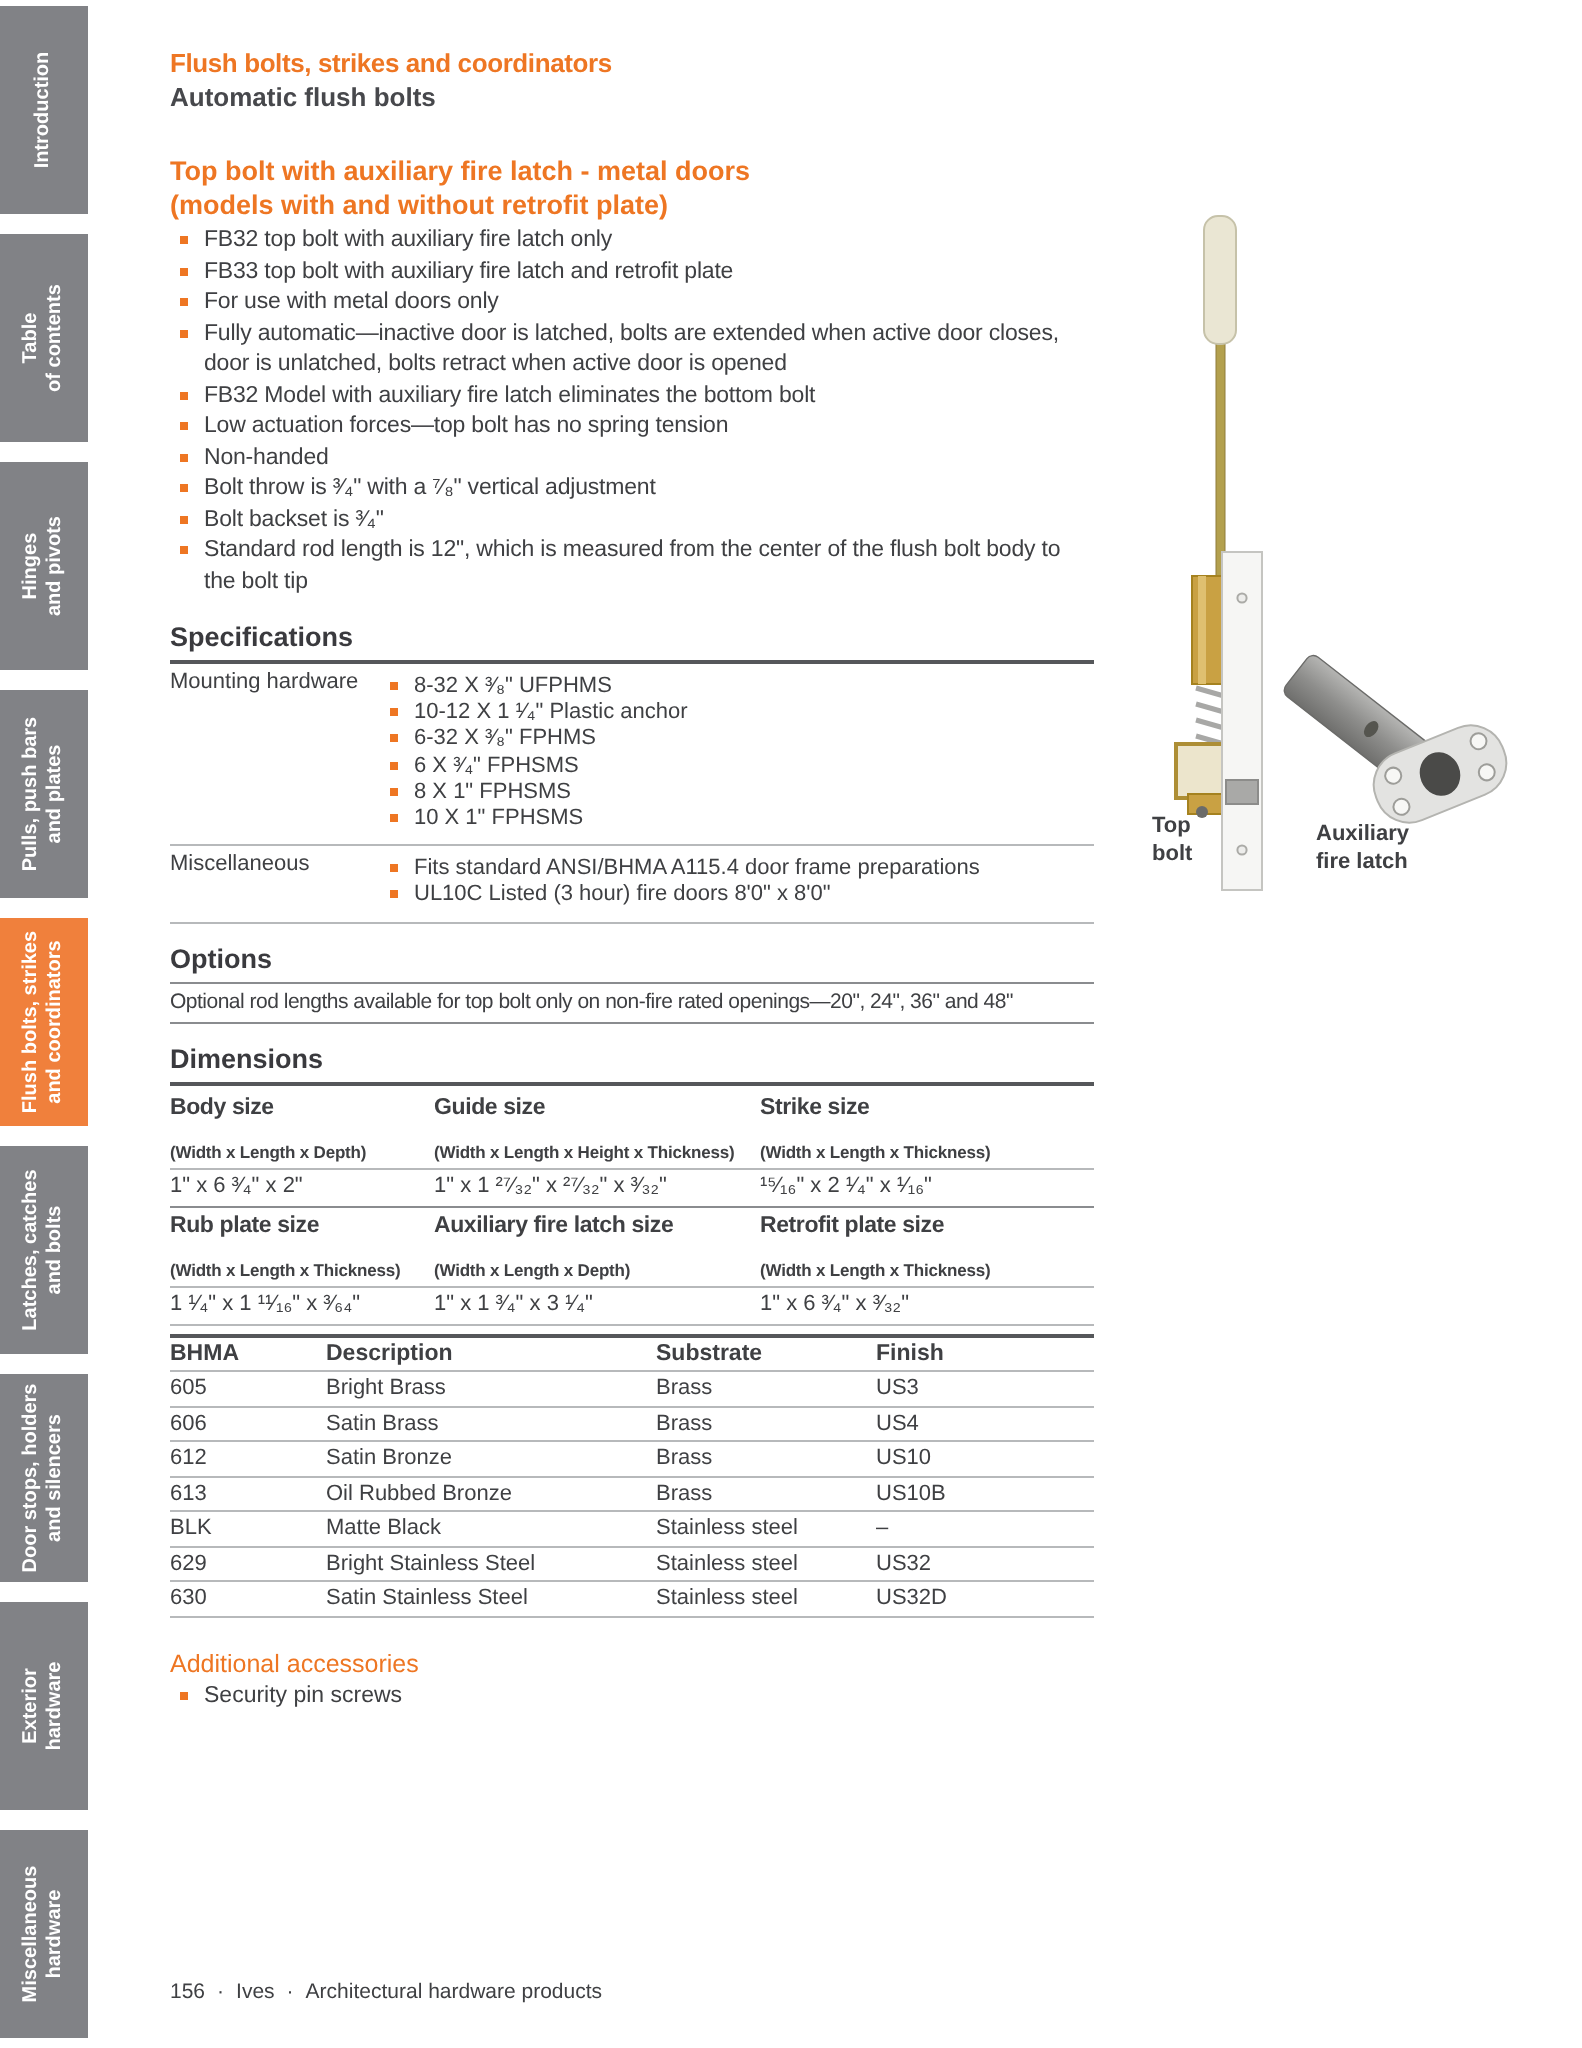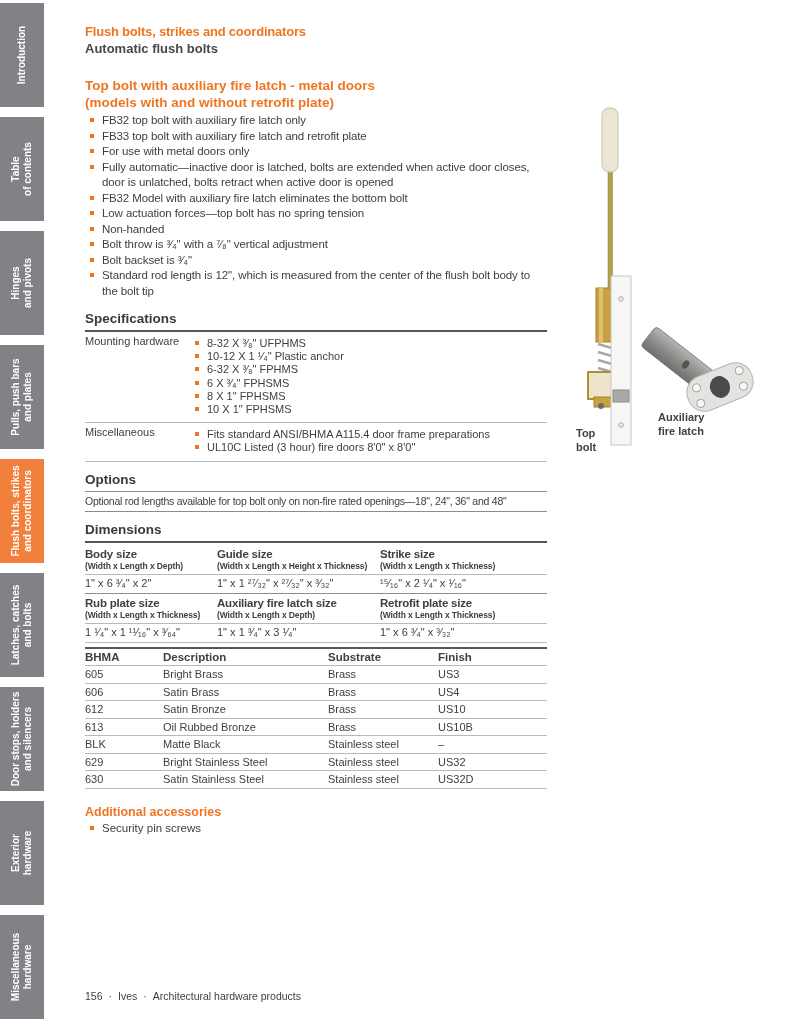--- a/index.html
+++ b/index.html
@@ -31,30 +31,30 @@
   .spec-row{display:flex;padding:3px 0 4px;font-size:11px;line-height:13.2px;}
   .spec-label{flex:0 0 106px;}
   .spec-row ul.blist{flex:1;}
   .spec-row .sq{margin:4px 8px 0 2px;}
   
   .options-text{font-size:10.5px;letter-spacing:-0.25px;padding:3px 0 4px;}
   
   .dim-grid{display:grid;grid-template-columns:132px 163px 1fr;margin-top:2px;}
   .dim-grid .full{grid-column:1/-1;}
   .dim-name{font-weight:bold;font-size:11.5px;padding-top:3px;letter-spacing:-0.2px;}
-  .dim-spec{font-weight:bold;font-size:8.5px;padding:1px 0 3px;letter-spacing:-0.1px;}
+  .dim-spec{font-weight:bold;font-size:8.5px;padding:1px 0 3px;letter-spacing:-0.1px;margin-top:10px;}
   .dim-value{font-size:11px;padding:2px 0 4px;}
   
   .fin-grid{display:grid;grid-template-columns:78px 165px 110px 1fr;font-size:11px;}
   .fin-grid .full{grid-column:1/-1;}
   .fin-cell{padding:2px 0 2.5px;}
   .fin-head{font-weight:bold;font-size:11.5px;}
   .footnote{font-size:9px;margin-top:3px;letter-spacing:-0.1px;}
   
-  .acc-h{font-size:12.5px;font-weight:bold;color:#ee7623;margin-top:16px;}
+  .acc-h{font-size:12.5px;font-weight:normal;color:#ee7623;margin-top:16px;}
   .acc-list{margin-top:4px;font-size:11.5px;line-height:15px;}
   
   .img-abs{position:absolute;}
   .img-label{position:absolute;font-size:11px;font-weight:bold;color:#3f4043;
              line-height:14px;white-space:pre-line;}
   
   .footer{position:absolute;left:85px;top:990px;font-size:10.5px;color:#3f4043;}
   .footer span{margin-right:6px;}
 </style>
 </head>
@@ -194,21 +194,21 @@
         <li>
             <span class="sq"></span>
             <span>UL10C Listed (3 hour) fire doors 8'0" x 8'0"</span>
           </li>
       </ul>
     </div>
     <div class="rule-light"></div>
 
     <h2 class="section-h" style="margin-top:10px">Options</h2>
     <div class="rule-mid" style="margin-top:4px"></div>
-    <div class="options-text">Optional rod lengths available for top bolt only on non-fire rated openings—18", 24", 36" and 48"</div>
+    <div class="options-text">Optional rod lengths available for top bolt only on non-fire rated openings—20", 24", 36" and 48"</div>
     <div class="rule-mid"></div>
 
     <h2 class="section-h" style="margin-top:10px">Dimensions</h2>
     <div class="rule-dark"></div>
     <div class="dim-grid">
       <div class="dim-name">Body size</div>
       <div class="dim-name">Guide size</div>
       <div class="dim-name">Strike size</div>
       <div class="dim-spec">(Width x Length x Depth)</div>
       <div class="dim-spec">(Width x Length x Height x Thickness)</div>
@@ -314,21 +314,21 @@
     <g transform="rotate(-22 82 62)">
       <rect x="48" y="44" width="68" height="36" rx="17" fill="#e3e3e1" stroke="#b4b4b0"></rect>
       <circle cx="60" cy="54" r="4" fill="#f7f7f5" stroke="#9d9d99"></circle>
       <circle cx="58" cy="70" r="4" fill="#f7f7f5" stroke="#9d9d99"></circle>
       <circle cx="106" cy="54" r="4" fill="#f7f7f5" stroke="#9d9d99"></circle>
       <circle cx="104" cy="70" r="4" fill="#f7f7f5" stroke="#9d9d99"></circle>
       <ellipse cx="82" cy="62" rx="10" ry="11" fill="#4a4a48"></ellipse>
     </g>
   </svg>
 
-  <div class="img-label" style="left:576px;top:426px">Top
+  <div class="img-label" style="left:576px;top:406px">Top
 bolt</div>
   <div class="img-label" style="left:658px;top:410px">Auxiliary
 fire latch</div>
 
   <div class="footer">
     <span>156</span><span>·</span><span>Ives</span><span>·</span><span>Architectural hardware products</span>
   </div>
 
 </div>
 

